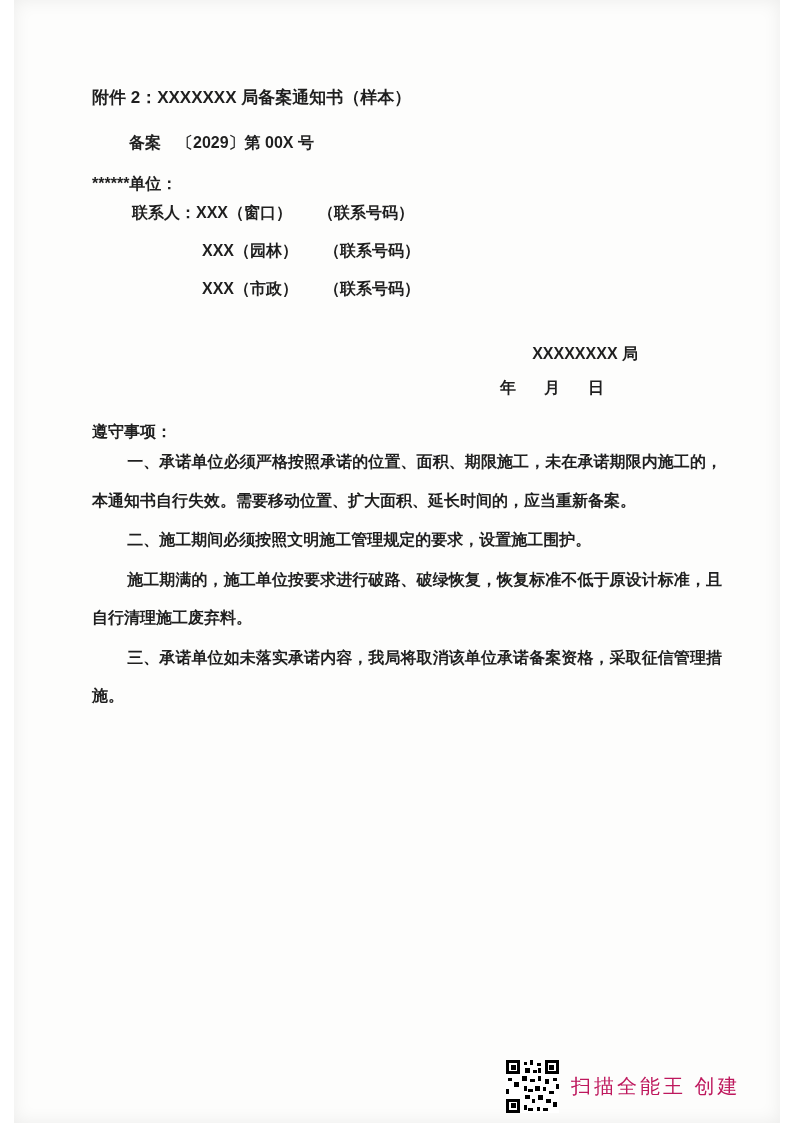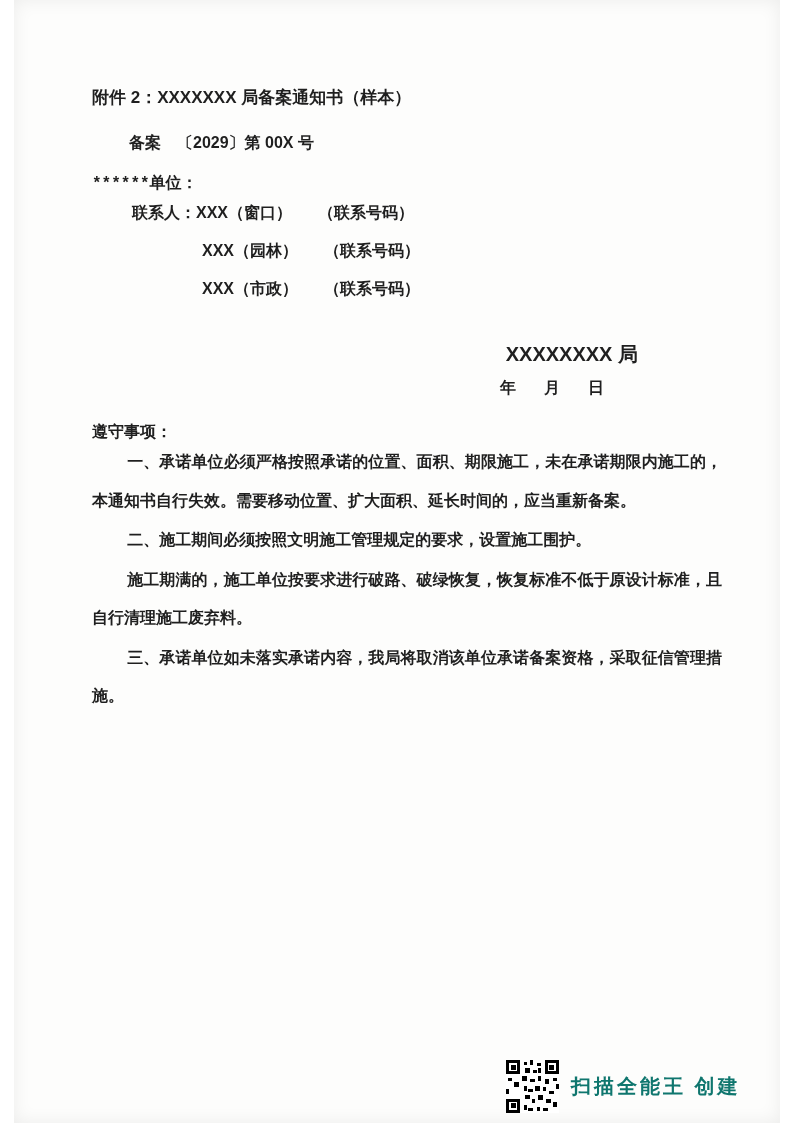--- a/index.html
+++ b/index.html
@@ -28,21 +28,20 @@
   .doc-number {
     font-size: 16px;
     line-height: 20px;
     margin-top: 25px;
     padding-left: 37px;
   }
   .recipient {
     font-size: 16px;
     line-height: 20px;
     margin-top: 21px;
-    font-family: Liberation Mono, monospace;
   }
   .para {
     font-size: 16px;
     line-height: 38px;
     margin: 0;
     text-align: justify;
   }
   .indent { text-indent: 2.2em; }
   .intro { margin-top: 8px; }
   .blank {
@@ -63,21 +62,21 @@
     font-size: 16px;
     line-height: 38px;
   }
   .contact-line .phone { margin-left: 26px; }
   .contact-line.cont { padding-left: 70px; }
   .signature {
     margin-top: 36px;
     text-align: right;
   }
   .signature .org {
-    font-size: 20px;
+    font-size: 16px;
     line-height: 20px;
     padding-right: 84px;
   }
   .signature .date {
     font-size: 16px;
     line-height: 20px;
     margin-top: 14px;
     padding-right: 112px;
     letter-spacing: 6px;
   }
@@ -102,22 +101,22 @@
   }
   .qr {
     width: 53px;
     height: 53px;
     display: block;
   }
   .watermark-text {
     margin-left: 12px;
     font-size: 20px;
     letter-spacing: 3px;
-    color: #0f766e;
-    font-weight: 700;
+    color: #be185d;
+    font-weight: 400;
   }
 </style>
 </head>
 <body>
 
 <div class="page">
 
   <div class="title">附件 2：XXXXXXX 局备案通知书（样本）</div>
 
   <div class="doc-number">备案　〔2029〕第 00X 号</div>

